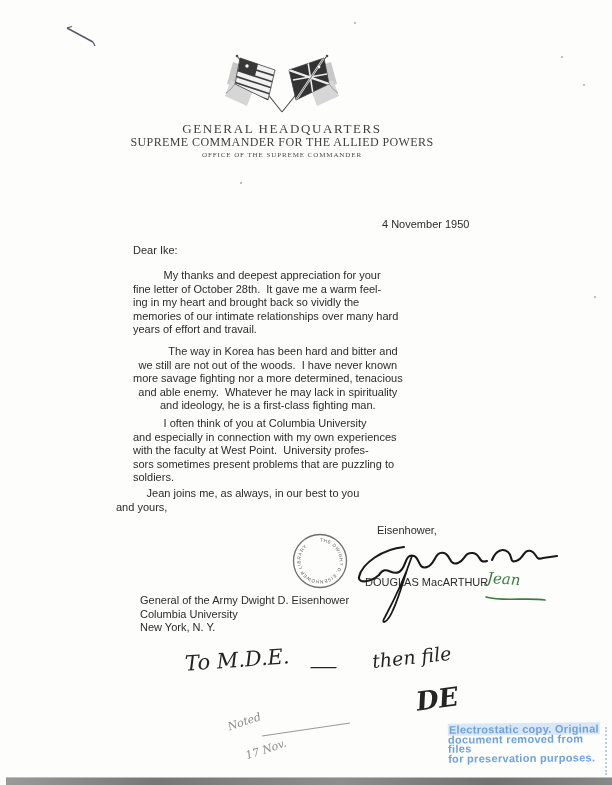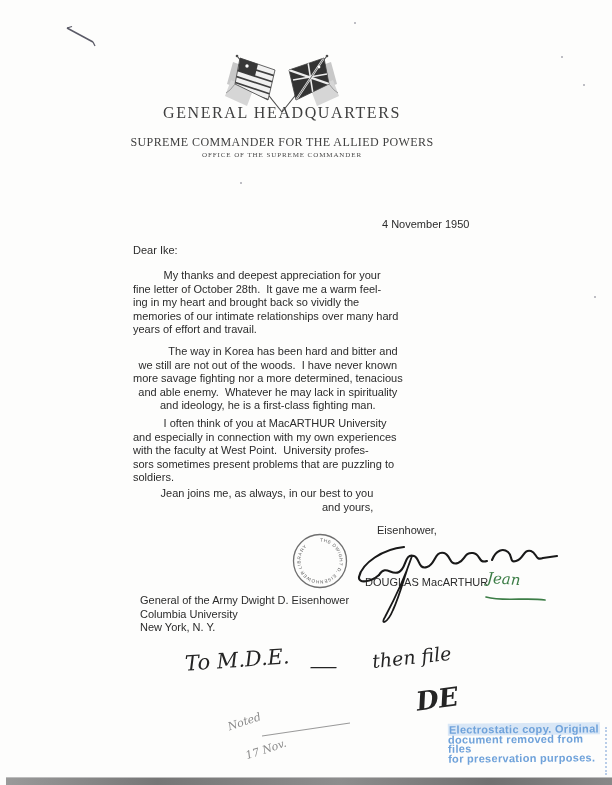--- a/index.html
+++ b/index.html
@@ -11,21 +11,21 @@
   .abs{position:absolute;}
   .mono{
     font-family:Liberation Sans, sans-serif;
     font-size:11px;line-height:13.5px;color:#2b2b2b;
     white-space:pre;margin:0;
   }
   .letterhead{
     left:82px;width:400px;text-align:center;
     font-family:"Liberation Serif","DejaVu Serif",serif;color:#3f3f3f;
   }
-  .lh1{top:104px;font-size:16px;letter-spacing:1.6px;}
+  .lh1{top:121px;font-size:13px;letter-spacing:1.6px;}
   .lh2{top:135px;font-size:12px;letter-spacing:0.4px;}
   .lh3{top:151px;font-size:7px;letter-spacing:0.9px;color:#4a4a4a;}
   .hand{
     font-family:"DejaVu Serif","Liberation Serif",serif;
     font-style:italic;color:#242424;white-space:pre;
   }
   .pencil{color:#8a8a8a;}
   .green{color:#3c7d46;}
   .bluestamp{
     left:448px;top:725px;width:160px;
@@ -102,26 +102,26 @@
   <div class="abs mono" style="left:133px;top:269px;">          My thanks and deepest appreciation for your
 fine letter of October 28th.  It gave me a warm feel-
 ing in my heart and brought back so vividly the
 memories of our intimate relationships over many hard
 years of effort and travail.</div>
   <div class="abs mono" style="left:133px;top:345px;text-align:center;">          The way in Korea has been hard and bitter and
 we still are not out of the woods.  I have never known
 more savage fighting nor a more determined, tenacious
 and able enemy.  Whatever he may lack in spirituality
 and ideology, he is a first-class fighting man.</div>
-  <div class="abs mono" style="left:133px;top:417px;">          I often think of you at MacARTHUR University
+  <div class="abs mono" style="left:133px;top:417px;">          I often think of you at Columbia University
 and especially in connection with my own experiences
 with the faculty at West Point.  University profes-
 sors sometimes present problems that are puzzling to
 soldiers.</div>
-  <div class="abs mono" style="left:130px;top:487px;text-align:right;">          Jean joins me, as always, in our best to you
+  <div class="abs mono" style="left:116px;top:487px;">          Jean joins me, as always, in our best to you
 and yours,</div>
   <div class="abs mono" style="left:377px;top:524px;">Eisenhower,</div>
 
   <div class="abs mono z2" style="left:365px;top:576px;">DOUGLAS MacARTHUR</div>
 
   <div class="abs hand green z2" style="left:487px;top:570px;font-size:15px;transform:rotate(4deg);">Jean</div>
 
   <div class="abs mono" style="left:140px;top:594px;">General of the Army Dwight D. Eisenhower
 Columbia University
 New York, N. Y.</div>

